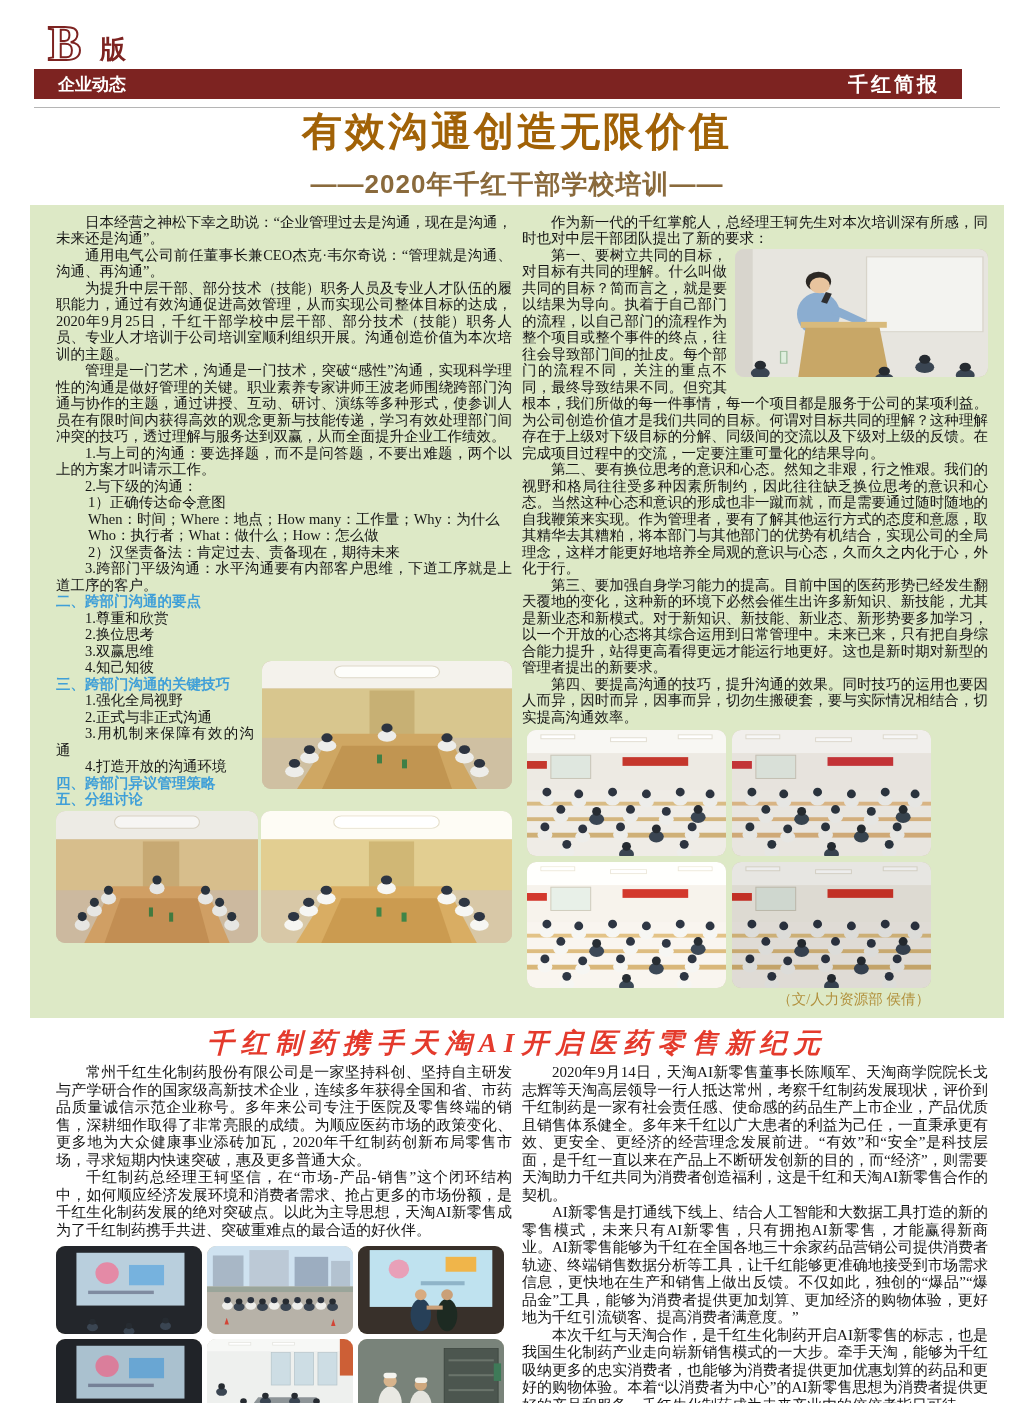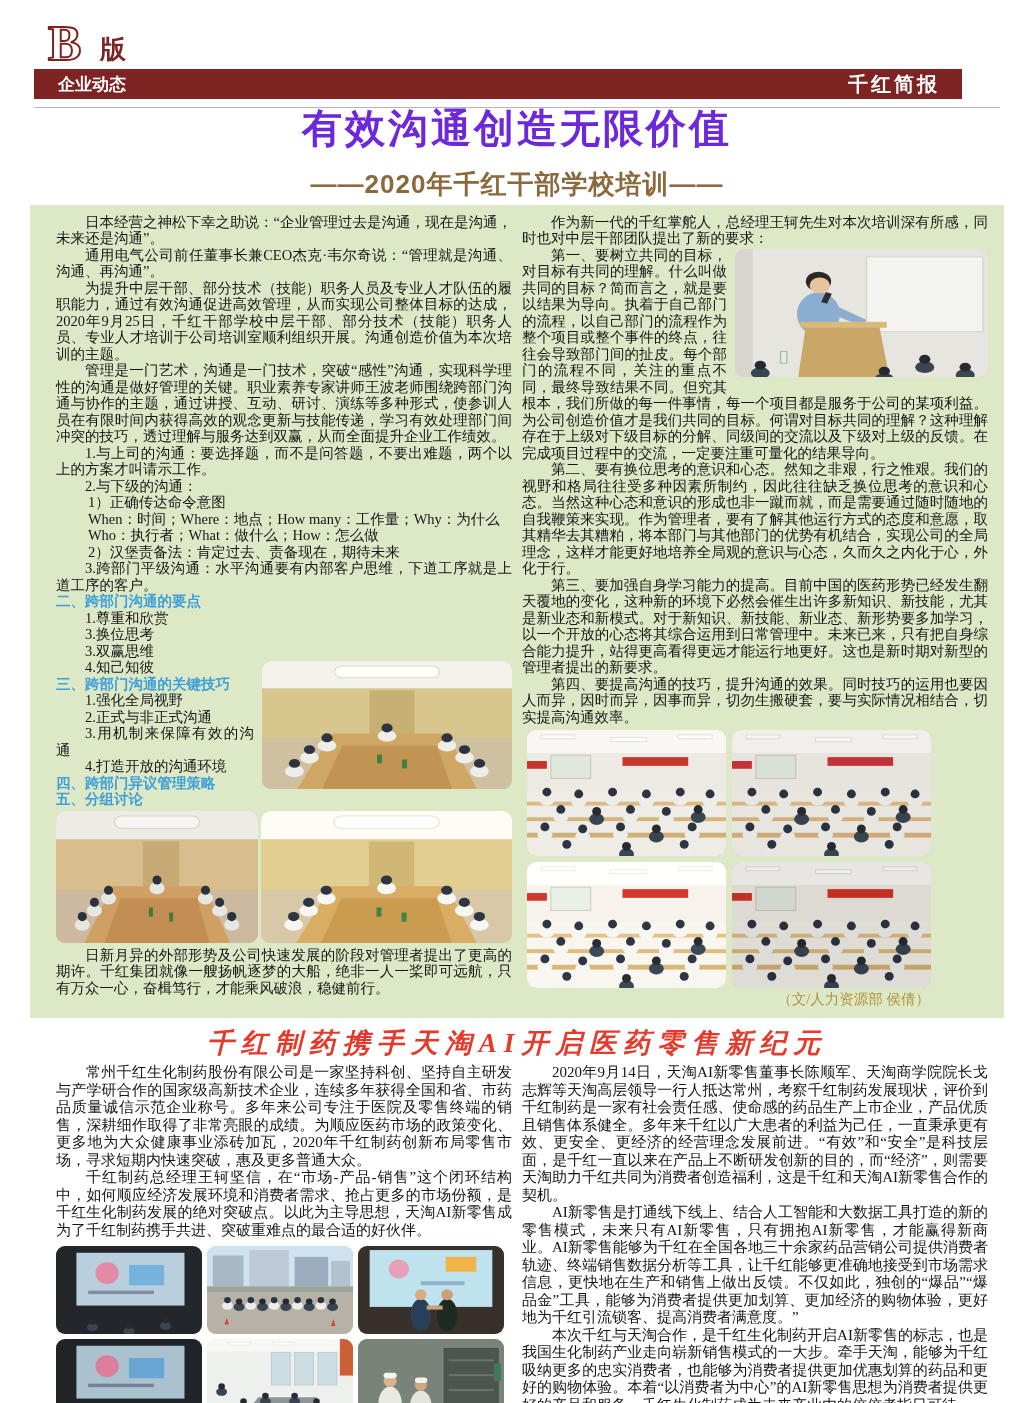--- a/index.html
+++ b/index.html
@@ -11,21 +11,21 @@
   .ed-b text{font-family:"Liberation Serif",serif;font-weight:bold;font-size:50px;
              fill:none;stroke:#7d2321;stroke-width:2px;}
   .ed-suffix{color:#7d2321;font-size:26px;font-weight:bold;line-height:1;padding-bottom:3px;}
   .section-bar{margin-top:3px;height:30px;width:928px;background:#7d2321;box-sizing:border-box;
                display:flex;justify-content:space-between;align-items:center;padding:0 22px 0 24px;}
   .section-label{color:#fff;font-family:"Liberation Sans","DejaVu Sans",sans-serif;
                  font-weight:bold;font-size:17px;}
   .brand{color:#fff;font-size:20px;font-weight:bold;letter-spacing:3px;}
   .rule{height:1px;background:#b5b5b5;margin-top:8px;}
   
-  .a1-title{text-align:center;color:#6d28d9;font-family:Liberation Mono, monospace;
+  .a1-title{text-align:center;color:#a16207;font-family:Liberation Serif, serif;
             font-weight:900;font-size:40px;letter-spacing:3px;margin-top:2px;line-height:1.1;}
   .a1-subtitle{text-align:center;color:#8a6a3c;font-family:"Liberation Sans","DejaVu Sans",sans-serif;
                font-weight:bold;font-size:26px;letter-spacing:1px;margin-top:16px;line-height:1.1;}
   .green-panel{margin:6px 30px 0 30px;background:#dde9c6;box-sizing:border-box;width:974px;
                padding:9px 16px 10px 26px;display:flex;gap:10px;}
   .col{text-align:justify;}
   .colL1{width:456px;font-size:14.5px;line-height:16.5px;}
   .colR1{width:466px;font-size:14.5px;line-height:16.5px;}
   .col p{margin:0;text-indent:2em;}
   .hb{color:#3f9fd8;font-weight:bold;text-indent:0 !important;}
@@ -244,21 +244,21 @@
         <p>管理是一门艺术，沟通是一门技术，突破“感性”沟通，实现科学理性的沟通是做好管理的关键。职业素养专家讲师王波老师围绕跨部门沟通与协作的主题，通过讲授、互动、研讨、演练等多种形式，使参训人员在有限时间内获得高效的观念更新与技能传递，学习有效处理部门间冲突的技巧，透过理解与服务达到双赢，从而全面提升企业工作绩效。</p>
         <p>1.与上司的沟通：要选择题，而不是问答题，不要出难题，两个以上的方案才叫请示工作。</p>
         <p>2.与下级的沟通：</p>
         <p class="sub">1）正确传达命令意图</p>
         <p class="sub">When：时间；Where：地点；How many：工作量；Why：为什么</p>
         <p class="sub">Who：执行者；What：做什么；How：怎么做</p>
         <p class="sub">2）汉堡责备法：肯定过去、责备现在，期待未来</p>
         <p>3.跨部门平级沟通：水平沟通要有内部客户思维，下道工序就是上道工序的客户。</p>
         <p class="hb">二、跨部门沟通的要点</p>
         <p>1.尊重和欣赏</p>
-        <p>3.换位思考</p>
+        <p>2.换位思考</p>
         <p>3.双赢思维</p>
         <div class="photo ph-a">
           <svg viewBox="0 0 200 130" preserveAspectRatio="none">
               <use href="#sc-meet"></use>
             </svg>
         </div>
         <p>4.知己知彼</p>
         <p class="hb">三、跨部门沟通的关键技巧</p>
         <p>1.强化全局视野</p>
         <p>2.正式与非正式沟通</p>
@@ -271,21 +271,20 @@
             <svg viewBox="0 0 200 130" preserveAspectRatio="none">
                 <use href="#sc-meet"></use>
               </svg>
           </div>
           <div class="photo ph-c v3">
             <svg viewBox="0 0 200 130" preserveAspectRatio="none">
                 <use href="#sc-meet"></use>
               </svg>
           </div>
         </div>
-        <p>日新月异的外部形势及公司快速发展的阶段对管理者提出了更高的期许。千红集团就像一艘扬帆逐梦的大船，绝非一人一桨即可远航，只有万众一心，奋楫笃行，才能乘风破浪，稳健前行。</p>
       </div>
 
       <div class="col colR1">
         <p>作为新一代的千红掌舵人，总经理王轲先生对本次培训深有所感，同时也对中层干部团队提出了新的要求：</p>
         <div class="photo ph-speaker">
           <svg viewBox="0 0 200 130" preserveAspectRatio="none">
               <use href="#sc-speaker"></use>
             </svg>
         </div>
         <p>第一、要树立共同的目标，对目标有共同的理解。什么叫做共同的目标？简而言之，就是要以结果为导向。执着于自己部门的流程，以自己部门的流程作为整个项目或整个事件的终点，往往会导致部门间的扯皮。每个部门的流程不同，关注的重点不同，最终导致结果不同。但究其根本，我们所做的每一件事情，每一个项目都是服务于公司的某项利益。为公司创造价值才是我们共同的目标。何谓对目标共同的理解？这种理解存在于上级对下级目标的分解、同级间的交流以及下级对上级的反馈。在完成项目过程中的交流，一定要注重可量化的结果导向。</p>

